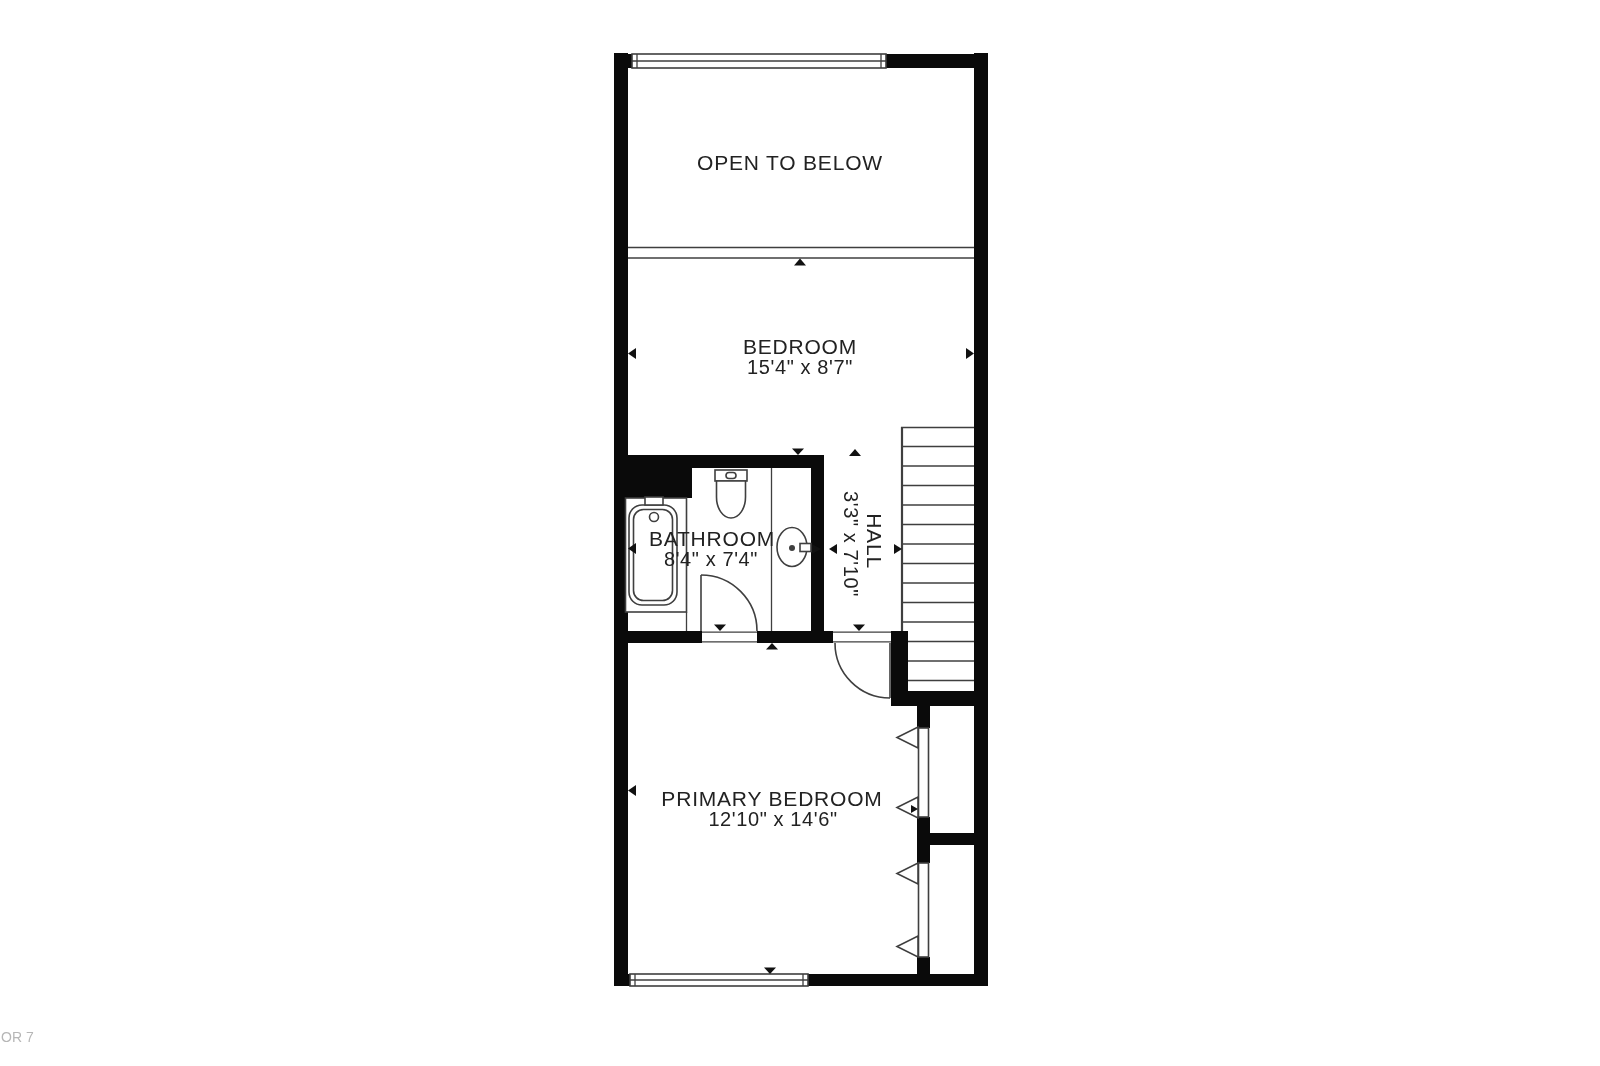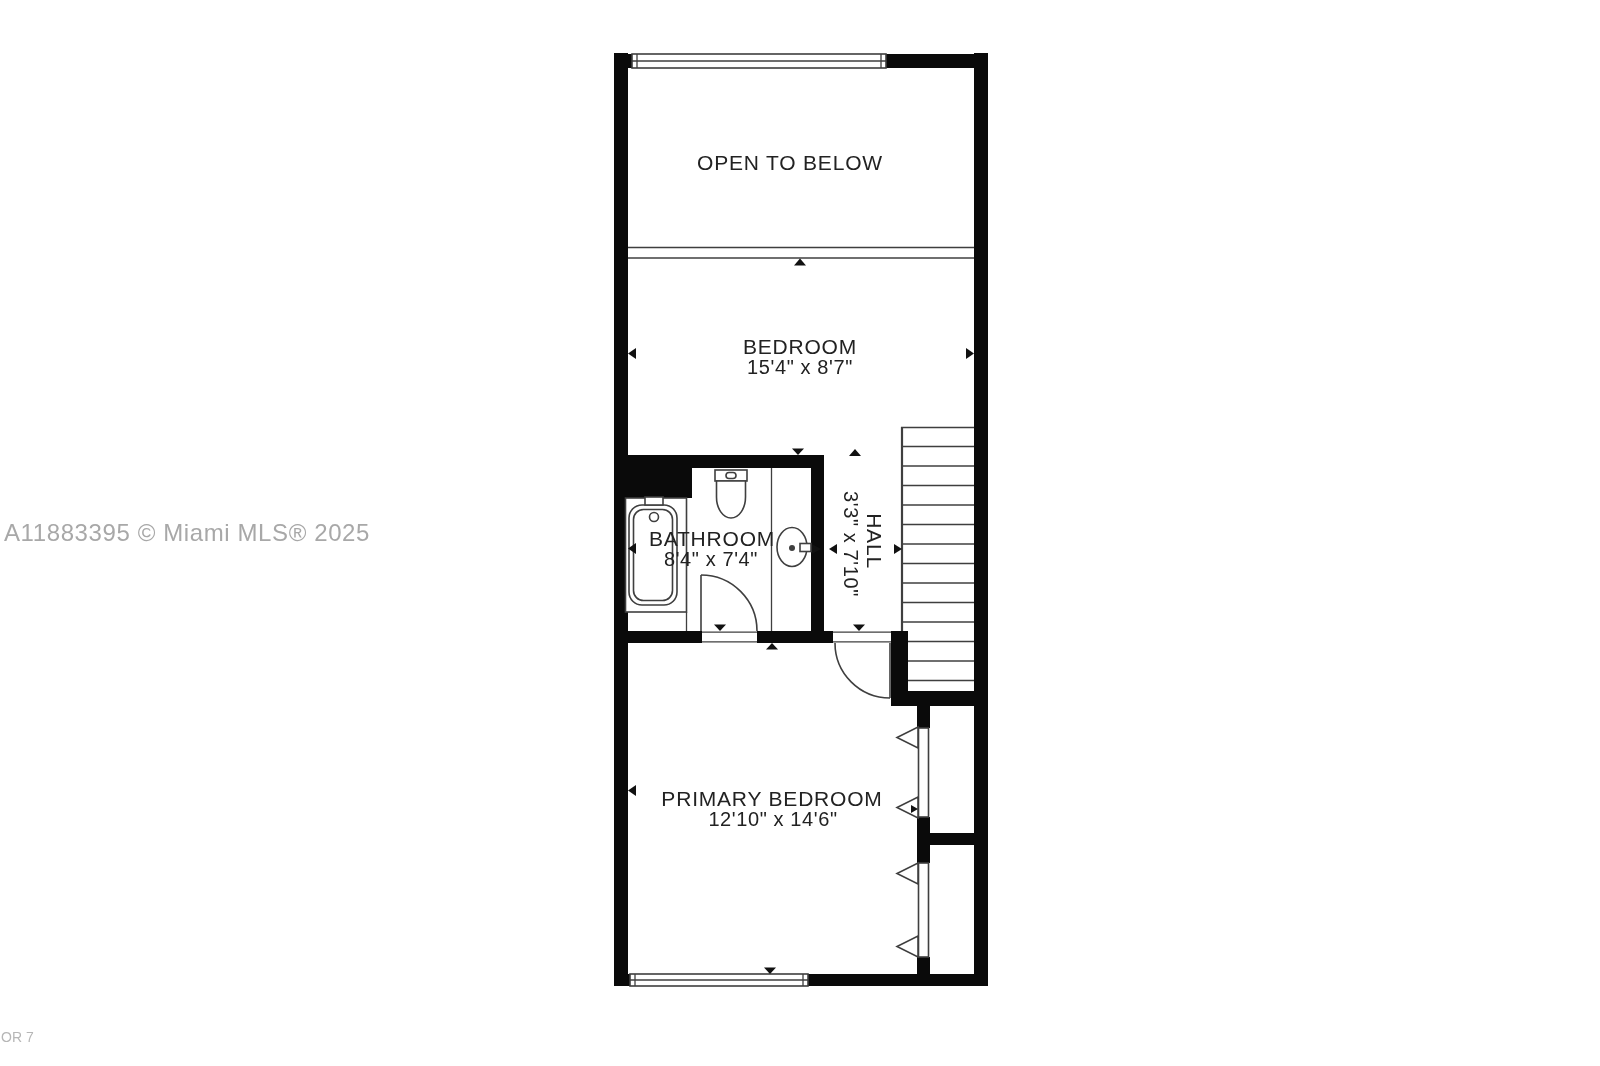--- a/index.html
+++ b/index.html
@@ -178,16 +178,15 @@
     <text class="lbl" x="712" y="546">BATHROOM</text>
     <text class="dim" x="711" y="566">8'4" x 7'4"</text>
 
     <text class="lbl" x="874" y="548" transform="rotate(90 874 541)">HALL</text>
     <text class="dim" x="851" y="551" transform="rotate(90 851 544)">3'3" x 7'10"</text>
 
     <text class="lbl" x="772" y="806">PRIMARY BEDROOM</text>
     <text class="dim" x="773" y="826">12'10" x 14'6"</text>
   </svg>
 
-  <div id="watermark">A11883395 © Miami MLS® 2025</div>
   <div id="footer-fragment">OR 7</div>
 
 </div>
 
 </body></html>

